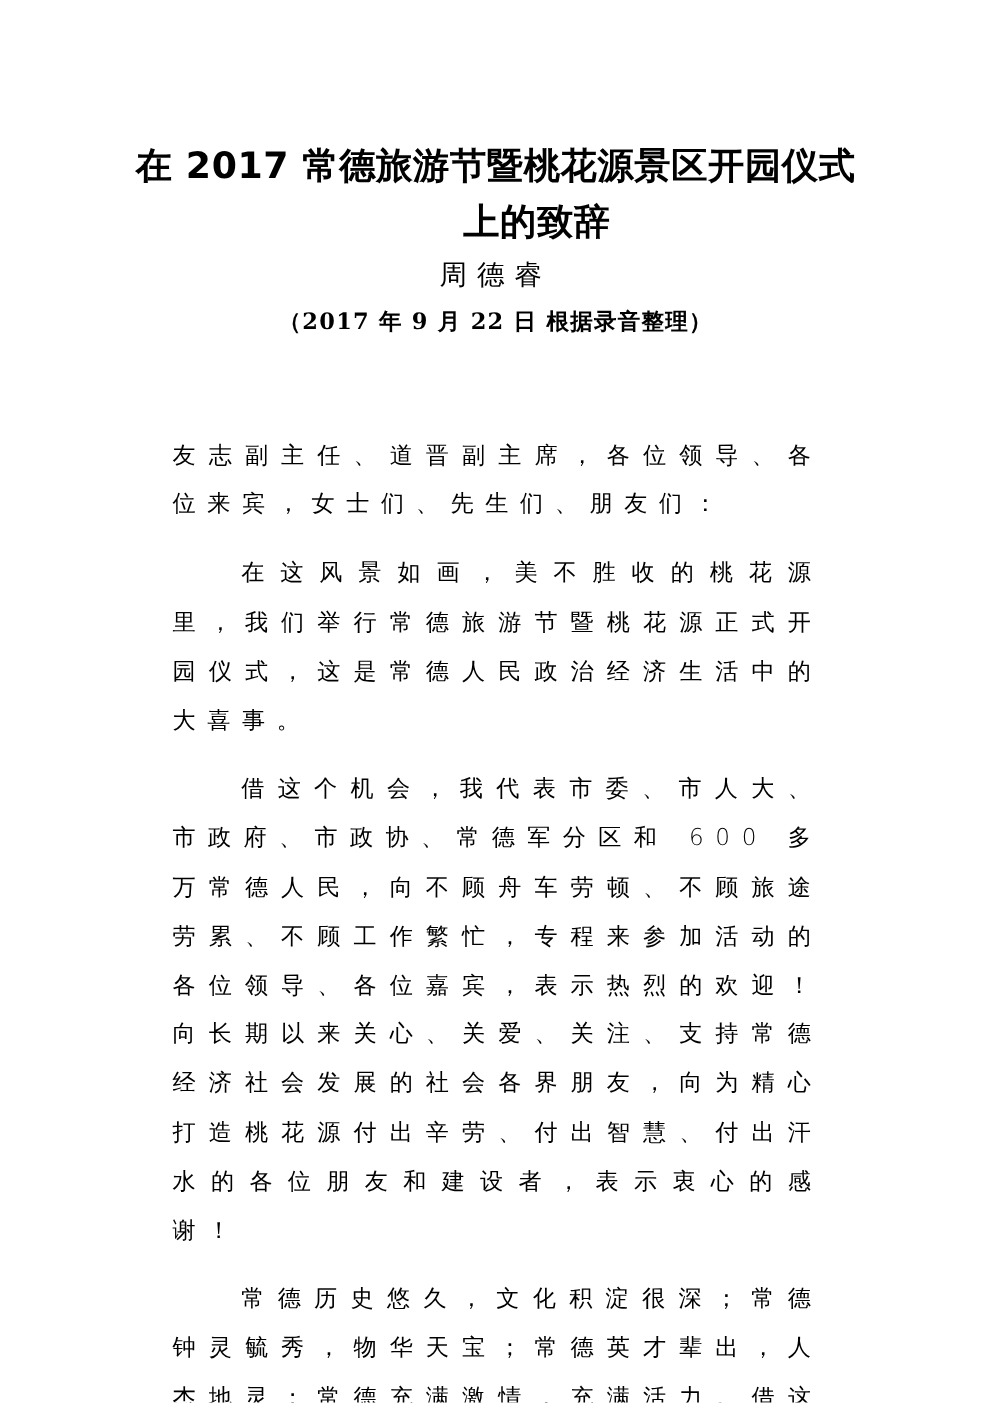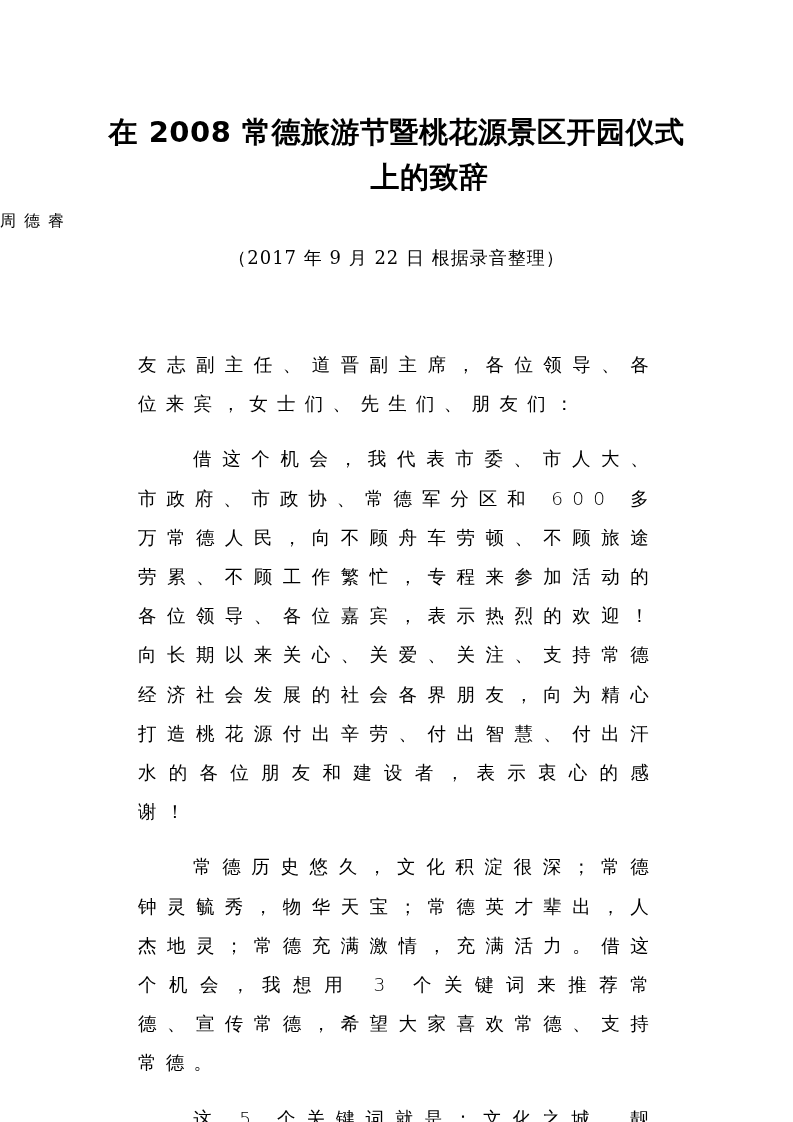--- a/index.html
+++ b/index.html
@@ -6,44 +6,45 @@
   body { width: 793px; height: 1122px; position: relative; overflow: hidden; color: #000; }
   .page { position: absolute; left: 0; top: 0; width: 793px; height: 1122px; background: #fff; }
   .title {
     position: absolute; left: 0; width: 793px; text-align: center;
     font-family: "DejaVu Sans", sans-serif; font-weight: bold;
     font-size: 29px; line-height: 44px; letter-spacing: 0.5px;
   }
   .title.l1 { top: 110px; }
   .title.l2 { top: 155px; padding-left: 33px; }
   .author {
-    position: absolute; left: 0; width: 793px; top: 208px; text-align: left;
-    font-family: "DejaVu Serif", serif; font-size: 16px; letter-spacing: 8px; line-height: 26px;
+    position: absolute; left: 0; width: 793px; top: 208px; text-align: center;
+    font-family: "DejaVu Serif", serif; font-size: 22px; letter-spacing: 8px; line-height: 26px;
   }
   .date {
     position: absolute; left: 0; width: 793px; top: 245px; text-align: center;
-    font-family: "DejaVu Serif", serif; font-size: 18px; line-height: 26px; letter-spacing: 1px;
+    font-family: "DejaVu Serif", serif; font-size: 18px; line-height: 26px; letter-spacing: 1px; font-weight: bold;
   }
   .body {
     position: absolute; left: 122px; top: 329px; width: 552px;
     font-family: "DejaVu Sans", sans-serif; font-size: 18.5px; line-height: 39.2px;
     letter-spacing: 9.3px; text-align: justify; font-weight: 300;
   }
   .body p { margin: 16px; }
   .body p.indent { text-indent: 55px; }
   .body p.noindent { text-indent: 0; }
 </style>
 </head>
 <body>
 
 <div class="page">
-  <div class="title l1">在 2008 常德旅游节暨桃花源景区开园仪式</div>
+  <div class="title l1">在 2017 常德旅游节暨桃花源景区开园仪式</div>
   <div class="title l2">上的致辞</div>
   <div class="author">周德睿</div>
   <div class="date">（2017 年 9 月 22 日  根据录音整理）</div>
 
   <div class="body">
     <p class="noindent">友志副主任、道晋副主席，各位领导、各位来宾，女士们、先生们、朋友们：</p>
+    <p class="indent">在这风景如画，美不胜收的桃花源里，我们举行常德旅游节暨桃花源正式开园仪式，这是常德人民政治经济生活中的大喜事。</p>
     <p class="indent">借这个机会，我代表市委、市人大、市政府、市政协、常德军分区和 600 多万常德人民，向不顾舟车劳顿、不顾旅途劳累、不顾工作繁忙，专程来参加活动的各位领导、各位嘉宾，表示热烈的欢迎！向长期以来关心、关爱、关注、支持常德经济社会发展的社会各界朋友，向为精心打造桃花源付出辛劳、付出智慧、付出汗水的各位朋友和建设者，表示衷心的感谢！</p>
     <p class="indent">常德历史悠久，文化积淀很深；常德钟灵毓秀，物华天宝；常德英才辈出，人杰地灵；常德充满激情，充满活力。借这个机会，我想用 3 个关键词来推荐常德、宣传常德，希望大家喜欢常德、支持常德。</p>
     <p class="indent">这 5 个关键词就是：文化之城、靓丽之城、浪漫之城、</p>
   </div>
 </div>
 
 </body></html>

